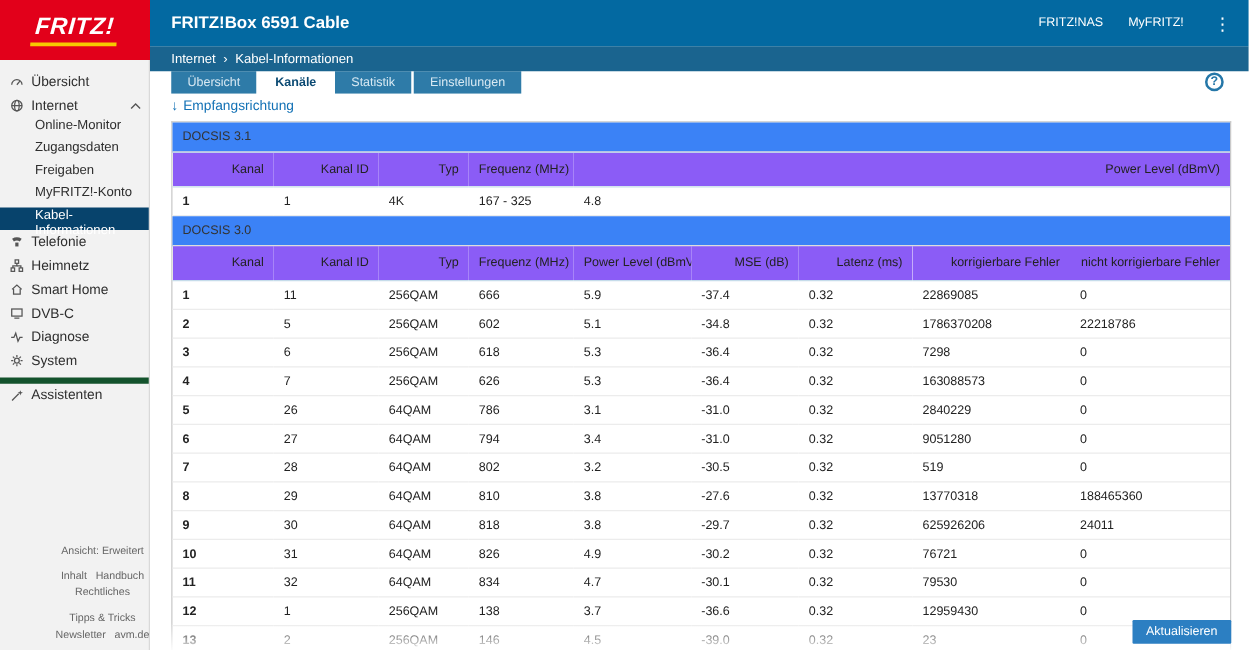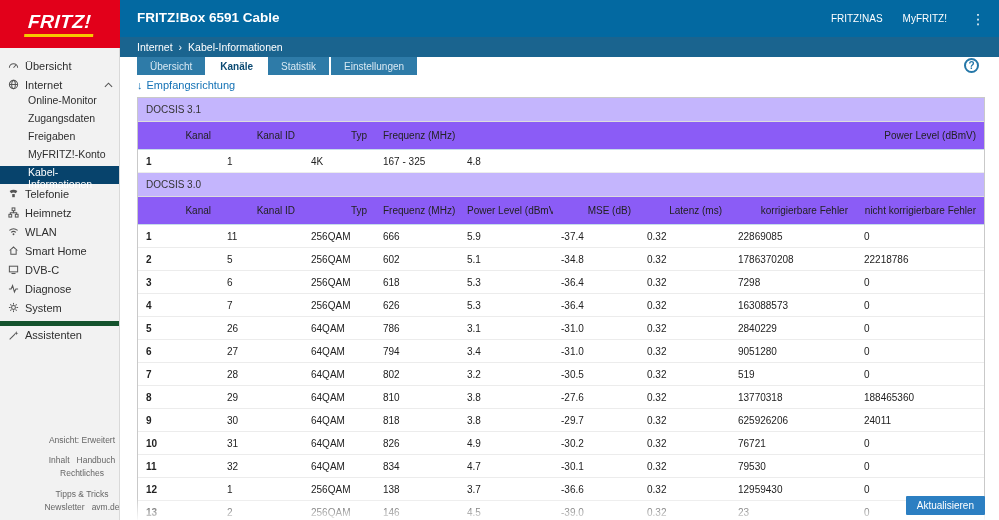--- a/index.html
+++ b/index.html
@@ -40,21 +40,21 @@
   .sep-top { border-top: 5px solid #14532d; margin-top: 4px; padding-top: 1px; height: 22px; align-items: center; }
   .sicon { width: 11px; height: 11px; stroke: #555; fill: none; stroke-width: 1.1; flex: none; }
   .chev { width: 9px; height: 6px; stroke: #555; fill: none; stroke-width: 1.2; }
   .side-footer { position: absolute; bottom: 6px; left: 0; width: 120px; font-size: 8.5px; color: #666; line-height: 1.55; }
   .f-line { display: flex; gap: 7px; justify-content: center; flex-wrap: wrap; padding-left: 44px; }
 
   
   .main { position: absolute; top: 75px; left: 120px; width: 879px; height: 445px; background: #fff; overflow: hidden; }
   .section-toggle { margin: 4px 0 6px 17px; color: #1271b5; font-size: 11px; display: flex; gap: 4px; align-items: center; cursor: pointer; width: max-content; }
   .panel { margin-left: 17px; width: 848px; border: 1px solid #c9c9c9; border-bottom: none; }
-  .section-title { padding: 6px 8px; font-size: 10px; color: #333; background: #c4b5fd; border-bottom: 1px solid #ddd; }
+  .section-title { padding: 6px 8px; font-size: 10px; color: #333; background: #3b82f6; border-bottom: 1px solid #ddd; }
   table.data-table { width: 100%; border-collapse: collapse; table-layout: fixed; font-size: 10px; }
   .data-table th { background: #8b5cf6; font-weight: normal; text-align: right; padding: 8px 8px; color: #222; border-bottom: 1px solid #c6dcea; white-space: nowrap; overflow: hidden; }
   .data-table td { padding: 5.5px 8px; border-bottom: 1px solid #ececec; color: #222; white-space: nowrap; overflow: hidden; }
   .data-table td:first-child { font-weight: bold; }
   #t30 tbody tr:last-child td { color: #b9b9b9; }
   col.c1 { width: 81px; } col.c2 { width: 84px; } col.c3 { width: 72px; }
   col.c4 { width: 84px; } col.c5 { width: 94px; } col.c6 { width: 86px; }
   col.c7 { width: 91px; } col.c8 { width: 126px; }
   .fade { position: absolute; left: 0; right: 0; bottom: 0; height: 22px; background: linear-gradient(to bottom, rgba(255,255,255,0), rgba(255,255,255,.92)); pointer-events: none; }
   .refresh-btn { position: absolute; right: 14px; bottom: 5px; background: #2c7fc2; color: #fff; border: none; font-family: inherit; font-size: 10px; padding: 4px 11px; cursor: pointer; border-radius: 1px; z-index: 4; }
@@ -141,28 +141,20 @@
       <svg class="sicon" viewBox="0 0 12 12">
           <rect x="4.5" y="1" width="3" height="3"></rect>
           <rect x="1" y="8" width="3" height="3"></rect>
           <rect x="8" y="8" width="3" height="3"></rect>
           <polyline points="6,4 6,6.3 2.5,6.3 2.5,8"></polyline>
           <polyline points="6,6.3 9.5,6.3 9.5,8"></polyline>
         </svg>
       <span>Heimnetz</span>
     </div>
 
-    <div class="side-item">
-      <svg class="sicon" viewBox="0 0 12 12">
-          <path d="M1.5 4.8 Q6 1 10.5 4.8"></path>
-          <path d="M3.4 6.9 Q6 4.8 8.6 6.9"></path>
-          <circle cx="6" cy="9" r="1" fill="#555" stroke="none"></circle>
-        </svg>
-      <span>WLAN</span>
-    </div>
 
     <div class="side-item">
       <svg class="sicon" viewBox="0 0 12 12">
           <path d="M1.8 6 L6 2.2 L10.2 6"></path>
           <path d="M3.1 5.4 V10.2 H8.9 V5.4"></path>
         </svg>
       <span>Smart Home</span>
     </div>
 
     <div class="side-item">

